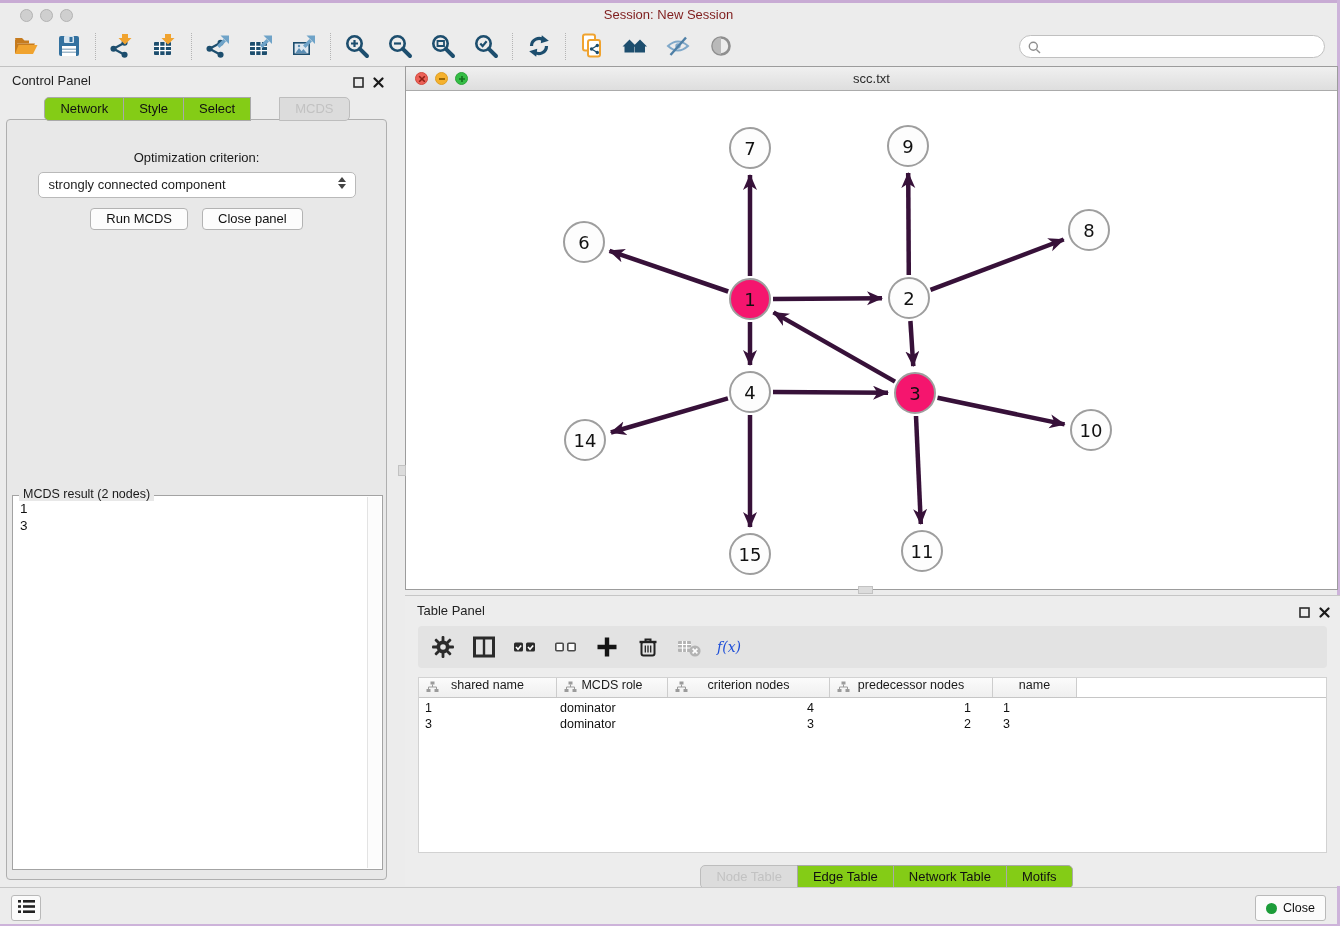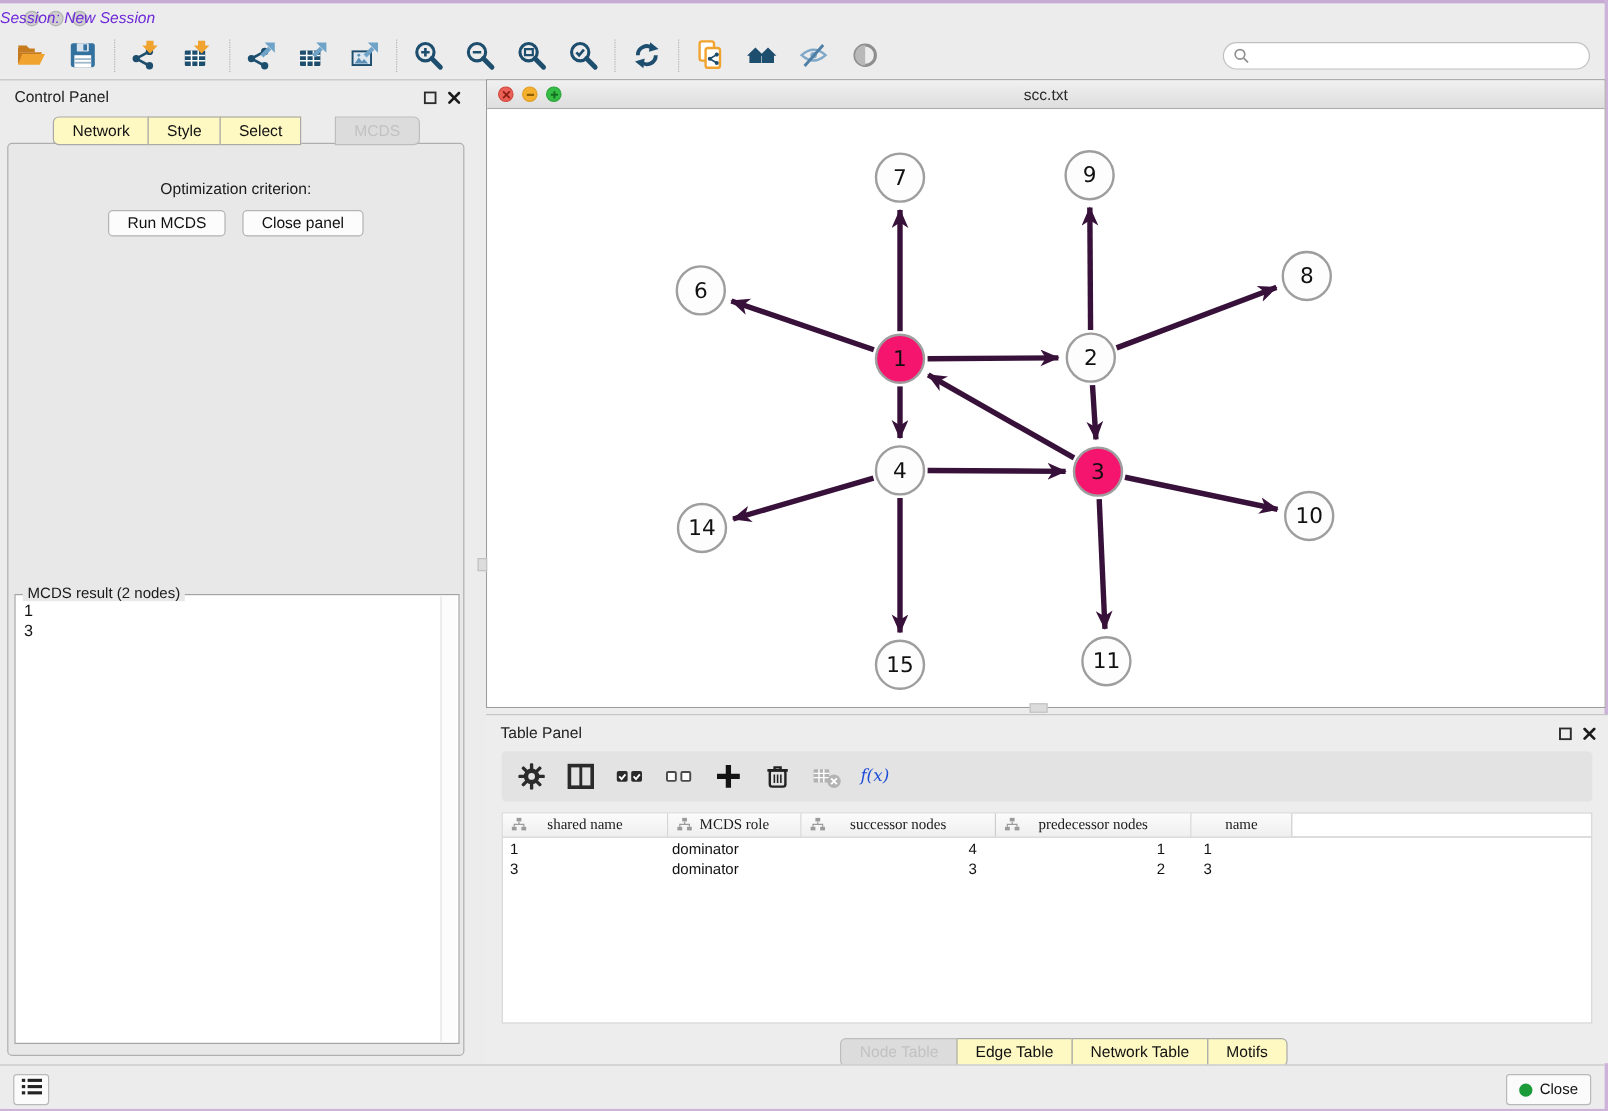--- a/index.html
+++ b/index.html
@@ -6,40 +6,40 @@
   body{width:1340px;height:926px;position:relative;overflow:hidden;background:#ECECEC;
        font-family:"Liberation Sans",sans-serif;color:#1c1c1c;-webkit-font-smoothing:antialiased;}
   
   .frame-top{position:absolute;top:0;left:0;right:0;height:3px;background:#C8ABD4;}
   .frame-right{position:absolute;top:0;right:0;bottom:0;width:3px;background:#CDB3DA;}
   .frame-bottom{position:absolute;left:0;right:0;bottom:0;height:2px;background:#CDB3DA;}
   
   #titlebar{position:absolute;top:3px;left:0;right:3px;height:24px;background:#ECECEC;}
   #titlebar .lights{position:absolute;left:20px;top:6px;display:flex;gap:7px;}
   .mlight{width:13px;height:13px;border-radius:50%;background:#CFCFCF;border:1px solid #B3B3B3;box-sizing:border-box;}
-  #main-title{position:absolute;left:0;right:0;top:4px;font-size:13px;color:#6d28d9;font-style:italic;}
+  #main-title{position:absolute;left:0;right:0;top:4px;text-align:center;font-size:13px;color:#7f1d1d;}
   
   #toolbar{position:absolute;top:27px;left:0;right:3px;height:39px;background:#ECECEC;
            border-bottom:1px solid #C2C2C2;display:flex;align-items:center;}
   #toolbar-groups{display:flex;align-items:center;height:100%;}
   .tb-group{display:flex;align-items:center;gap:17px;padding:0 13px;height:70%;}
   .tb-group + .tb-group{border-left:1px dotted #B4B4B4;}
   .tb-icon{width:26px;height:26px;display:inline-block;}
   .tb-icon svg{display:block;}
   #search-wrap{margin-left:auto;margin-right:12px;position:relative;}
   #search-input{width:268px;height:21px;border:1px solid #C0C0C0;border-radius:12px;background:#fff;
                 padding:0 10px 0 26px;font-size:12px;outline:none;}
   #search-wrap .mag{position:absolute;left:9px;top:5px;}
   
   #control-panel{position:absolute;left:0;top:66px;width:394px;bottom:38px;}
   .panel-title{position:absolute;left:12px;top:7px;font-size:13px;color:#222;}
   .panel-icons{position:absolute;right:10px;top:8px;display:flex;gap:9px;align-items:center;}
   .picon{width:11px;height:11px;display:inline-block;cursor:default;}
   #cp-tabs{position:absolute;top:31px;left:0;right:0;display:flex;justify-content:center;z-index:2;}
-  .tab{height:22px;line-height:22px;padding:0 15px;background:#fef9c3;border:1px solid #A9A9A9;
+  .tab{height:22px;line-height:22px;padding:0 15px;background:#84cc16;border:1px solid #A9A9A9;
        margin-left:-1px;font-size:13px;color:#111;white-space:nowrap;}
   .tab:first-child{border-radius:5px 0 0 5px;margin-left:0;}
   .tab:last-child{border-radius:0 5px 5px 0;}
   .tab.active{background:#DCDCDC;color:#C2C2C2;border-color:#BDBDBD;margin-left:28px;}
   #cp-box{position:absolute;left:6px;top:53px;width:379px;bottom:8px;border:1px solid #AFAFAF;
           border-radius:4px;background:#E8E8E8;}
   #opt-label{margin-top:30px;text-align:center;font-size:13px;color:#1a1a1a;}
   #criterion{margin:7px auto 0;width:306px;height:24px;background:#fff;border:1px solid #B9B9B9;
              border-radius:5px;position:relative;line-height:24px;padding-left:10px;font-size:13px;
              box-sizing:content-box;}
@@ -69,22 +69,22 @@
   .gnode.dom{background:#F5156E;}
   .divider-handle{position:absolute;background:#DCDCDC;border:1px solid #C2C2C2;box-sizing:border-box;}
   
   #table-panel{position:absolute;left:405px;top:595px;width:935px;height:291px;background:#EDEDED;border-top:1px solid #C6C6C6;box-sizing:border-box;}
   #tp-toolbar{position:absolute;left:13px;right:13px;top:30px;height:42px;background:#E3E3E3;border-radius:4px;
               display:flex;align-items:center;gap:15px;padding-left:12px;}
   .tp-icon{width:26px;height:26px;display:inline-block;}
   .fx{font-family:"DejaVu Serif",serif;font-style:italic;font-size:14px;color:#1d4ed8;line-height:26px;}
   #tp-table{position:absolute;left:13px;right:13px;top:81px;height:176px;background:#fff;border:1px solid #D2D2D2;box-sizing:border-box;}
   #thead{display:flex;height:19px;border-bottom:1px solid #C6C6C6;}
-  .th{position:relative;display:flex;align-items:center;justify-content:center;font-size:12.5px;color:#1a1a1a;
-      border-right:1px solid #CDCDCD;background:linear-gradient(#FBFBFB,#EFEFEF);box-sizing:border-box;height:19px;font-family:Liberation Serif, serif;}
+  .th{position:relative;display:flex;align-items:flex-start;justify-content:center;font-size:12.5px;color:#1a1a1a;
+      border-right:1px solid #CDCDCD;background:linear-gradient(#FBFBFB,#EFEFEF);box-sizing:border-box;height:19px;}
   .th .hier{position:absolute;left:7px;top:3px;line-height:0;}
   .tr{display:flex;height:16px;align-items:center;font-size:12.5px;color:#111;}
   .tr:first-child{margin-top:2px;}
   .td{box-sizing:border-box;white-space:nowrap;overflow:hidden;}
   .td.c0{padding-left:6px;}
   .td.c1{padding-left:3px;}
   .td.c2{text-align:right;padding-right:16px;}
   .td.c3{text-align:right;padding-right:22px;}
   .td.c4{padding-left:10px;}
   #tp-tabs{position:absolute;left:0;right:0;top:269px;display:flex;justify-content:center;}
@@ -287,20 +287,27 @@
         </svg></span>
   </div>
   <div id="cp-tabs">
       <div class="tab">Network</div>
       <div class="tab">Style</div>
       <div class="tab">Select</div>
       <div class="tab active">MCDS</div>
     </div>
   <div id="cp-box">
     <div id="opt-label">Optimization criterion:</div>
+    <div id="criterion">
+      <span>strongly connected component</span>
+      <span class="stepper">
+          <i class="up"></i>
+          <i class="dn"></i>
+        </span>
+    </div>
     <div id="cp-buttons">
       <button class="btn">Run MCDS</button>
       <button class="btn">Close panel</button>
     </div>
     <div id="result-group">
       <span id="result-title">MCDS result (2 nodes)</span>
       <div id="result-lines">
           <div>1</div>
           <div>3</div>
         </div>
@@ -451,21 +458,21 @@
         </div>
         <div class="th" style="width: 162px;">
           <span class="hier"><svg width="13" height="12" viewBox="0 0 13 12">
               <g fill="#9B9B9B">
                 <rect x="4.5" y="0.5" width="4" height="3"></rect>
                 <rect x="0.5" y="8" width="4" height="3"></rect>
                 <rect x="8.5" y="8" width="4" height="3"></rect>
               </g>
               <path d="M6.5 3.5V6M2.5 8V6h8v2" stroke="#9B9B9B" fill="none"></path>
             </svg></span>
-          <span>successor nodes</span>
+          <span>criterion nodes</span>
         </div>
         <div class="th" style="width: 163px;">
           <span class="hier"><svg width="13" height="12" viewBox="0 0 13 12">
               <g fill="#9B9B9B">
                 <rect x="4.5" y="0.5" width="4" height="3"></rect>
                 <rect x="0.5" y="8" width="4" height="3"></rect>
                 <rect x="8.5" y="8" width="4" height="3"></rect>
               </g>
               <path d="M6.5 3.5V6M2.5 8V6h8v2" stroke="#9B9B9B" fill="none"></path>
             </svg></span>

